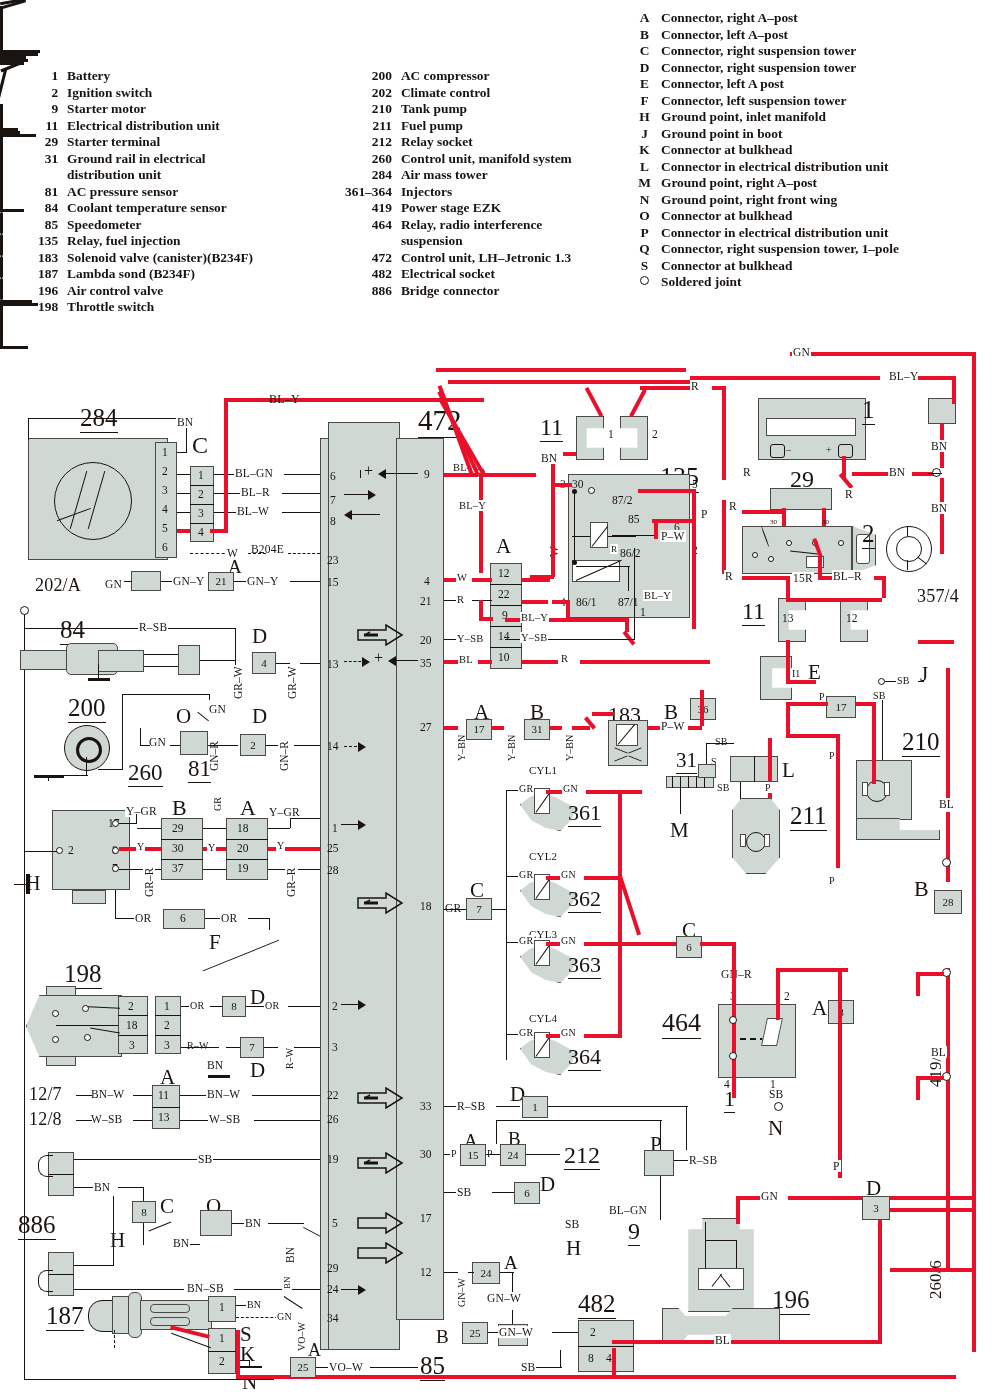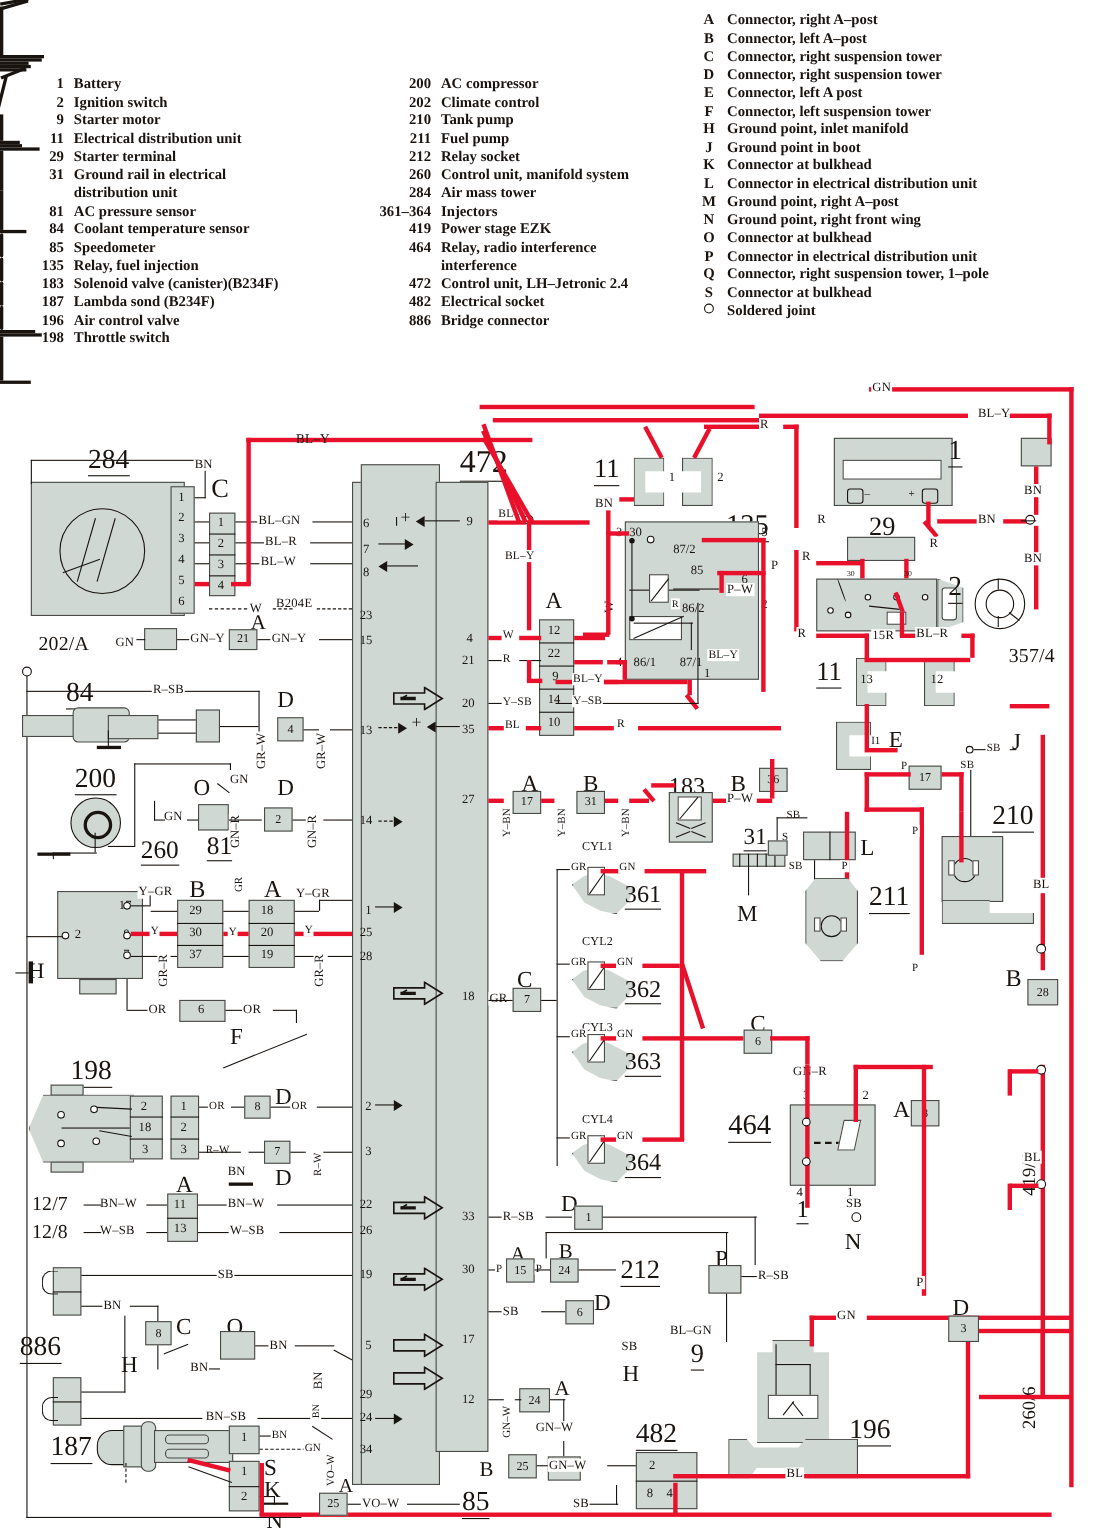--- a/index.html
+++ b/index.html
@@ -174,25 +174,25 @@
       <tr>
             <td class="num">419</td>
             <td>Power stage EZK</td>
           </tr>
       <tr>
             <td class="num">464</td>
             <td>Relay, radio interference</td>
           </tr>
       <tr>
             <td class="num"></td>
-            <td>interference</td>
+            <td>suspension</td>
           </tr>
       <tr>
             <td class="num">472</td>
-            <td>Control unit, LH–Jetronic 2.4</td>
+            <td>Control unit, LH–Jetronic 1.3</td>
           </tr>
       <tr>
             <td class="num">482</td>
             <td>Electrical socket</td>
           </tr>
       <tr>
             <td class="num">886</td>
             <td>Bridge connector</td>
           </tr>
     </tbody>

